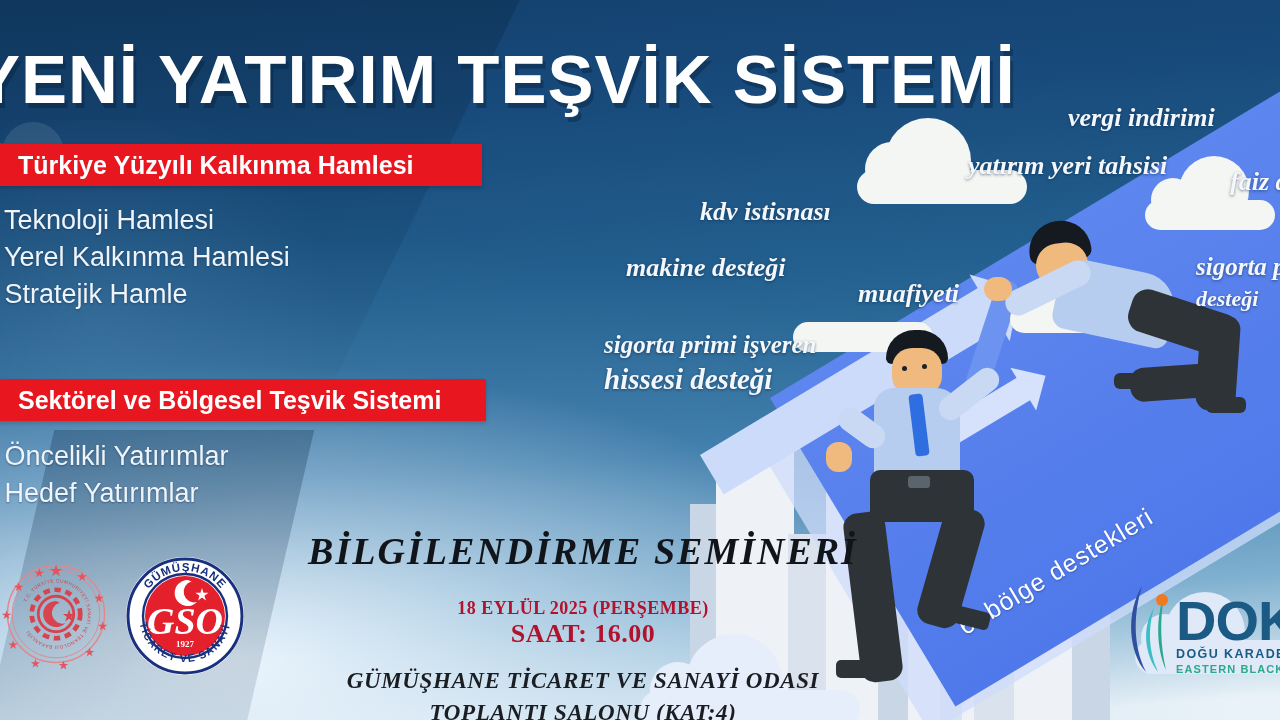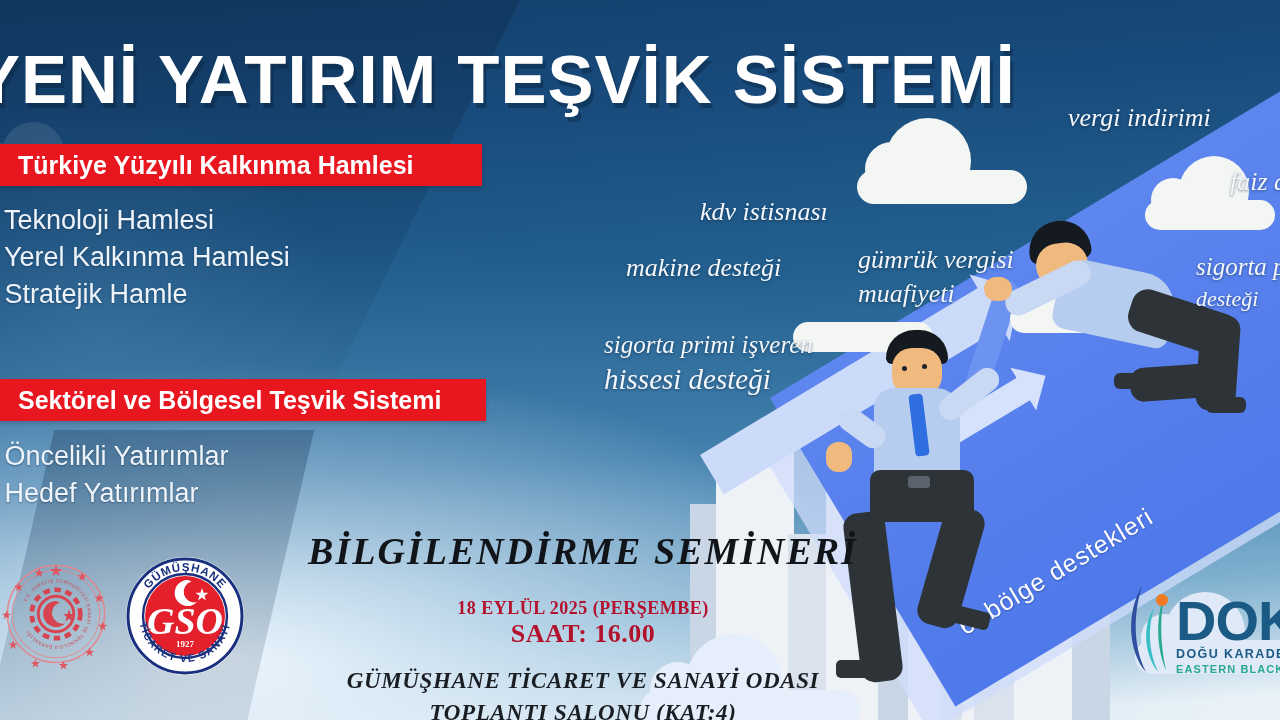--- a/index.html
+++ b/index.html
@@ -106,21 +106,21 @@
 
   .bullets{ position:absolute; left:-12px; color:#eef4fa; font-size:27px; }
   .bullets li{ list-style:none; line-height:1.37; white-space:nowrap;
                text-shadow:0 1px 2px rgba(10,40,70,.45); }
   #bul1{ top:202px; }
   #bul2{ top:438px; }
 
   
   .hw{ position:absolute; color:#f4f7fb; font-family:"Liberation Serif", serif;
        font-style:italic; font-size:24px; white-space:nowrap;
-       text-shadow:0 1px 3px rgba(8,32,60,.55); line-height:1.22;}
+       text-shadow:0 1px 3px rgba(8,32,60,.55); line-height:1.22;font-weight:bold;}
 
   
   #seminar{ position:absolute; left:283px; top:529px; width:600px; text-align:center; }
   #sem-title{ font-family:"Liberation Serif", serif; font-weight:bold; font-style:italic;
               font-size:38px; letter-spacing:2px; color:#111418; }
   #sem-date{ margin-top:25px; font-family:Liberation Serif, serif; font-weight:bold;
              font-size:18px; color:#b3122c; letter-spacing:.5px; }
   #sem-time{ font-family:"Liberation Serif", serif; font-weight:bold;
              font-size:26px; color:#b3122c; letter-spacing:.5px; }
   #sem-venue{ margin-top:16px; font-family:"Liberation Serif", serif; font-weight:bold;
@@ -216,23 +216,23 @@
   <div id="bar2" class="redbar">Sektörel ve Bölgesel Teşvik Sistemi</div>
   <ul id="bul2" class="bullets">
     <li>- Öncelikli Yatırımlar</li>
     <li>- Hedef Yatırımlar</li>
   </ul>
 
   <div class="hw" style="left:626px; top:252px; font-size:26px;">makine desteği</div>
   <div class="hw" style="left:700px; top:196px; font-size:26px;">kdv istisnası</div>
   <div class="hw" style="left:604px; top:330px; font-size:25px;">sigorta primi işveren</div>
   <div class="hw" style="left:604px; top:362px; font-size:29px;">hissesi desteği</div>
-  <div class="hw" style="left:858px; top:244px; font-size:26px;">gümrük vergisi</div>
   <div class="hw" style="left:858px; top:278px; font-size:26px;">muafiyeti</div>
   <div class="hw" style="left:1068px; top:102px; font-size:26px;">vergi indirimi</div>
+  <div class="hw" style="left:968px; top:150px; font-size:26px;">yatırım yeri tahsisi</div>
   <div class="hw" style="left:1230px; top:166px; font-size:26px;">faiz d</div>
   <div class="hw" style="left:1196px; top:252px; font-size:25px;">sigorta p</div>
   <div class="hw" style="left:1196px; top:286px; font-size:22px;">desteği</div>
 
   <div id="seminar">
     <div id="sem-title">BİLGİLENDİRME SEMİNERİ</div>
     <div id="sem-date">18 EYLÜL 2025 (PERŞEMBE)</div>
     <div id="sem-time">SAAT: 16.00</div>
     <div id="sem-venue">
       <div>GÜMÜŞHANE TİCARET VE SANAYİ ODASI</div>

